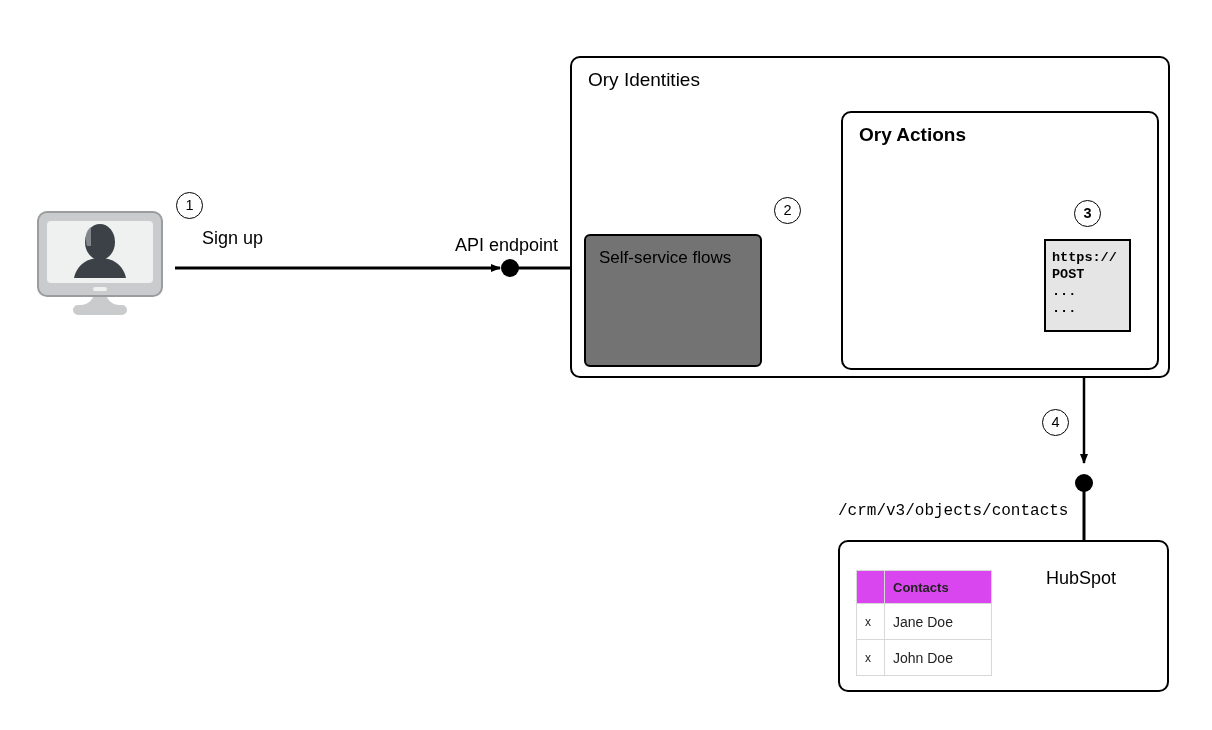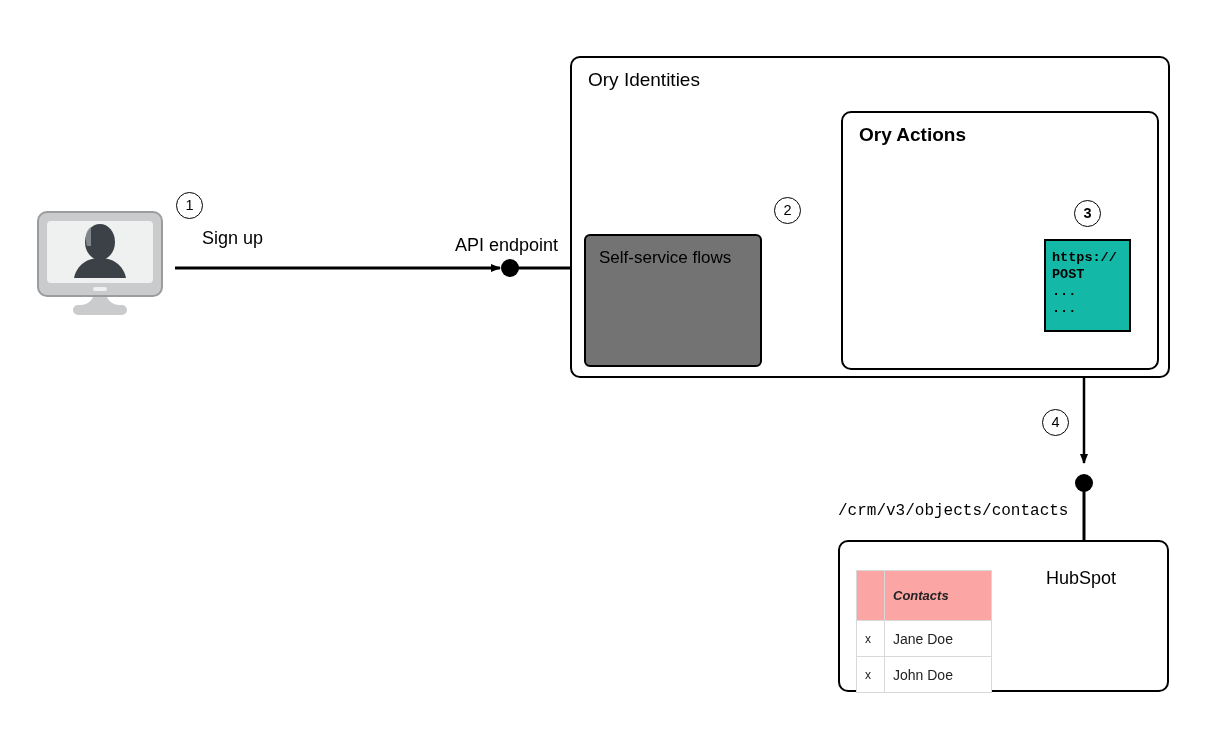--- a/index.html
+++ b/index.html
@@ -75,21 +75,21 @@
     border-top: 2.5px solid #000;
     border-bottom: 2.5px solid #000;
     height: 31px;
     line-height: 27px;
   }
 
   
   #webhook-box {
     left: 201px; top: 126px; width: 87px; height: 93px;
     border: 2px solid #000;
-    background: #14b8a6;
+    background: #e5e5e5;
     box-sizing: border-box;
     border-radius: 0;
   }
   #webhook-text {
     font-family: "Liberation Mono", "DejaVu Sans Mono", monospace;
     font-size: 13.5px;
     line-height: 17px;
     padding: 8px 0 0 6px;
     white-space: pre;
     color: #000;
@@ -109,26 +109,25 @@
   }
   #contacts-table td, #contacts-table th {
     border: 1px solid #d8d8d8;
     box-sizing: border-box;
     text-align: left;
     color: #222;
     font-weight: normal;
     font-family: "Liberation Sans", sans-serif;
   }
   #contacts-table thead th {
-    background: #fca5a5;
+    background: #d946ef;
     font-weight: bold;
-    height: 50px;
+    height: 33px;
     font-size: 13px;
     padding: 0 8px;
-    font-style: italic;
   }
   #contacts-table thead th.corner { width: 28px; padding: 0; }
   #contacts-table tbody td { height: 36px; padding: 9px 8px; font-size: 14px; }
   #contacts-table tbody td.key {
     width: 28px; padding: 0 0 0 8px; font-size: 12px;
   }
   #contacts-table tbody td.val { width: 107px; }
 
   
   .canvas-label {

